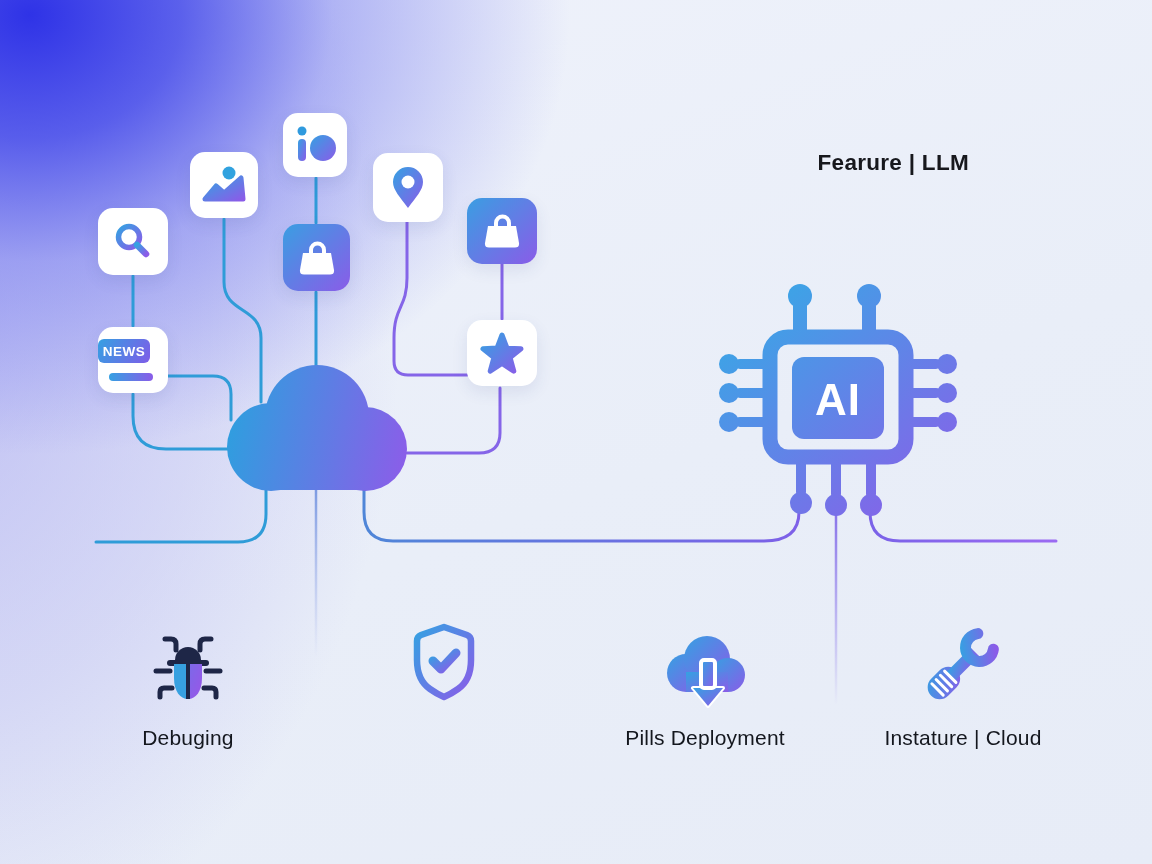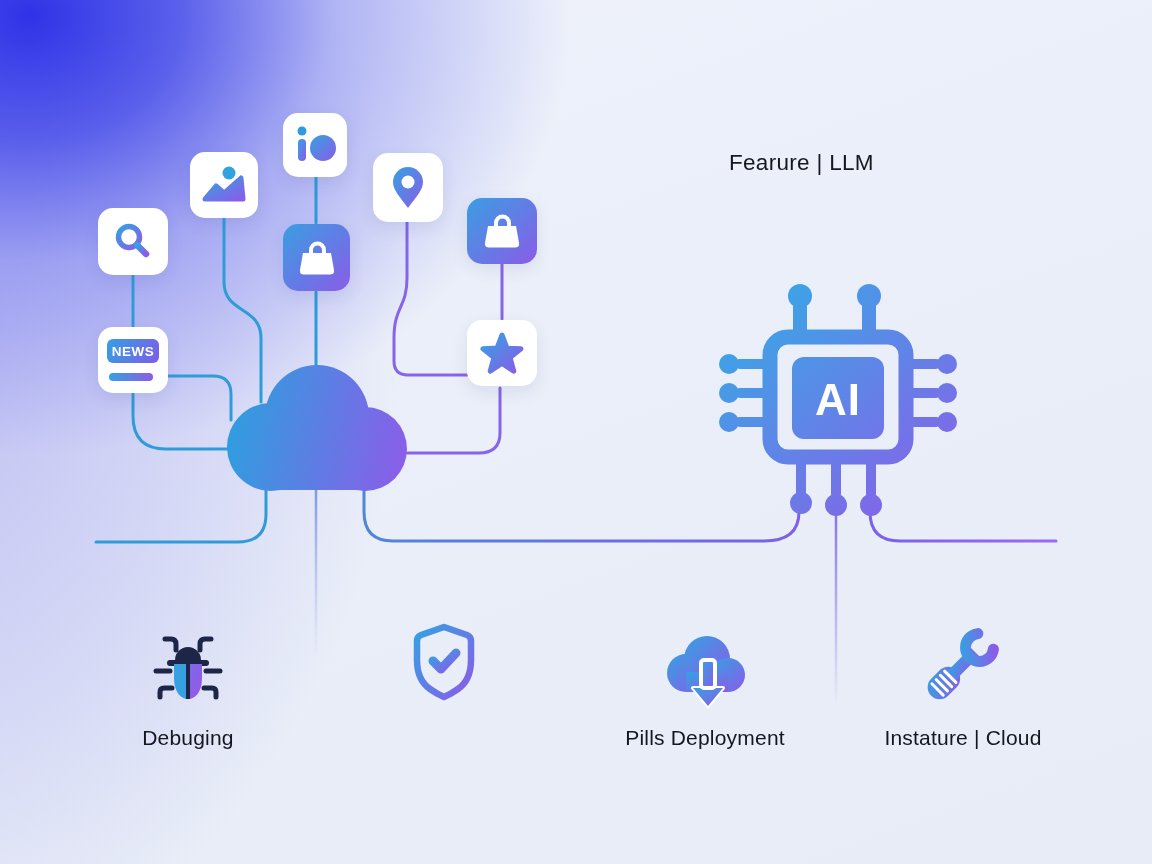--- a/index.html
+++ b/index.html
@@ -17,32 +17,32 @@
   }
   .layer{position:absolute;left:0;top:0;}
   .card{
     position:absolute;background:#ffffff;border-radius:15px;
     box-shadow:0 6px 16px rgba(50,70,140,0.10);
     display:flex;align-items:center;justify-content:center;
   }
   .card.grad{background:linear-gradient(135deg,#3a9ee2 0%,#8a5ce8 100%);}
   .news-inner{position:relative;width:100%;height:100%;}
   .news-badge{
-    position:absolute;left:9px;top:12px;width:52px;height:24px;border-radius:6px;
+    position:absolute;left:0;top:12px;width:52px;height:24px;border-radius:6px;
     background:linear-gradient(120deg,#35a0e2,#7e5ce8);
     color:#ffffff;font-size:13.5px;font-weight:800;letter-spacing:0.5px;
     display:flex;align-items:center;justify-content:center;
   }
   .news-bar{
     position:absolute;left:11px;top:46px;width:44px;height:8px;border-radius:4px;
     background:linear-gradient(90deg,#35a0e2,#8a5ce8);
   }
   .caption{
-    position:absolute;left:729px;top:150px;width:240px;text-align:left;
-    font-size:22.5px;font-weight:400;color:#17181d;letter-spacing:0.3px;
+    position:absolute;left:729px;top:150px;width:240px;text-align:right;
+    font-size:22.5px;font-weight:700;color:#17181d;letter-spacing:0.3px;
   }
   .feat-label{
     position:absolute;font-size:21px;font-weight:400;color:#14171e;
     text-align:center;letter-spacing:0.2px;
   }
   .fi{position:absolute;}
 </style>
 </head>
 <body>
 

